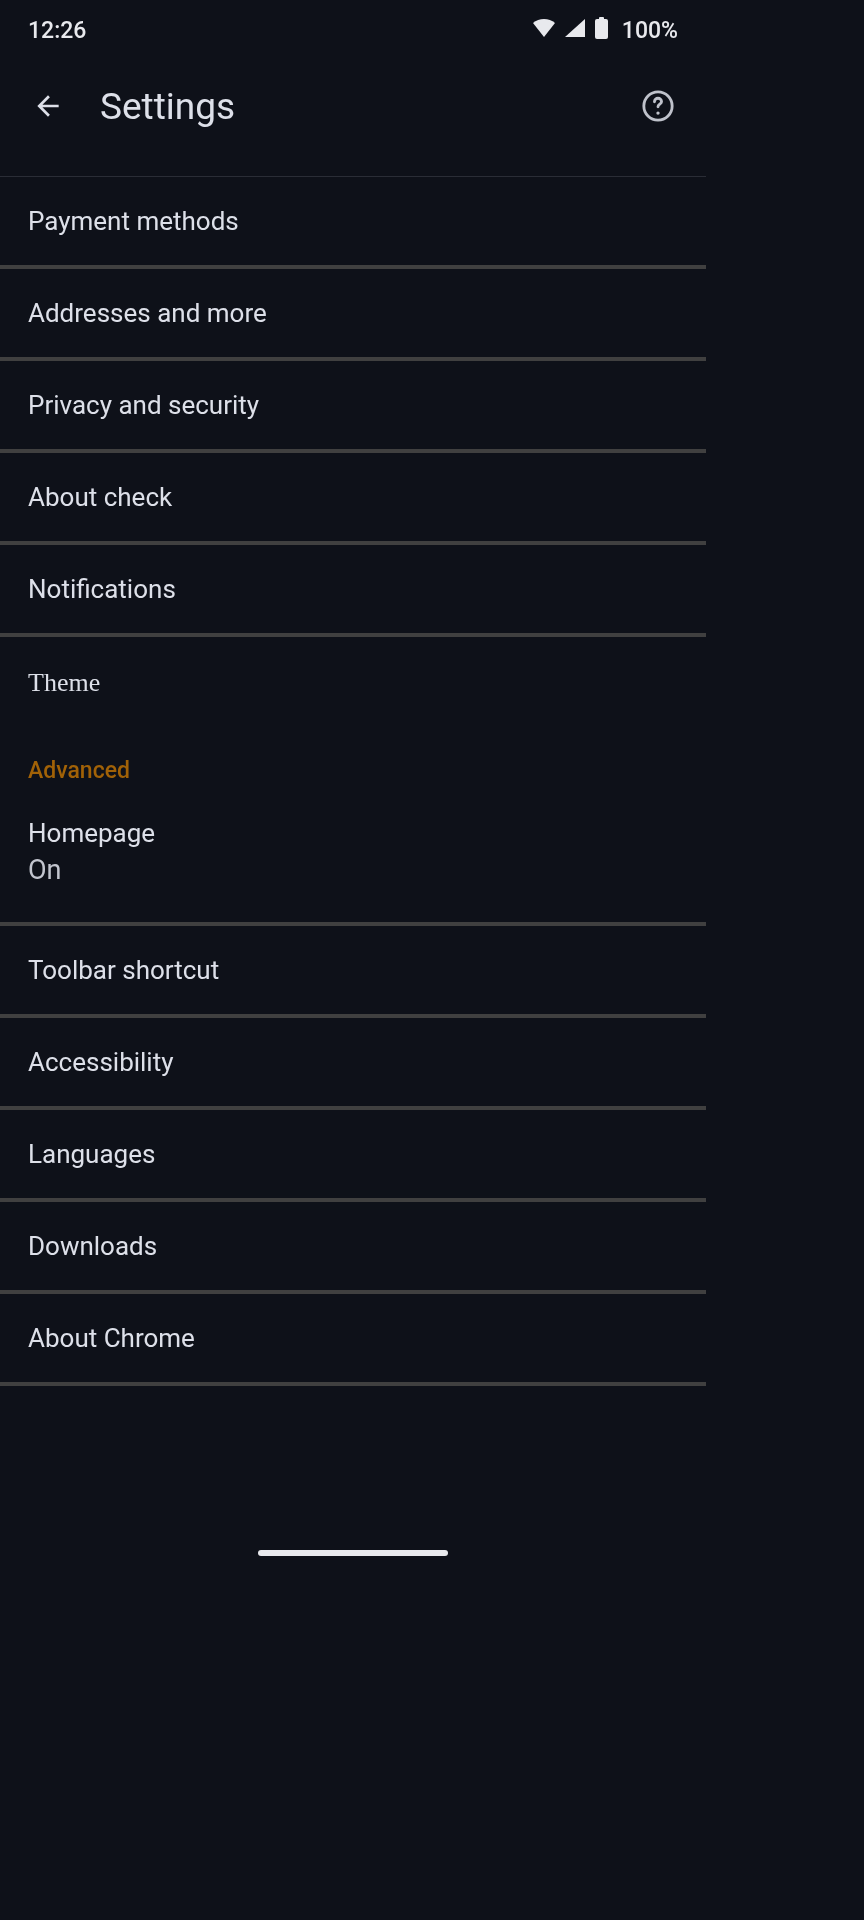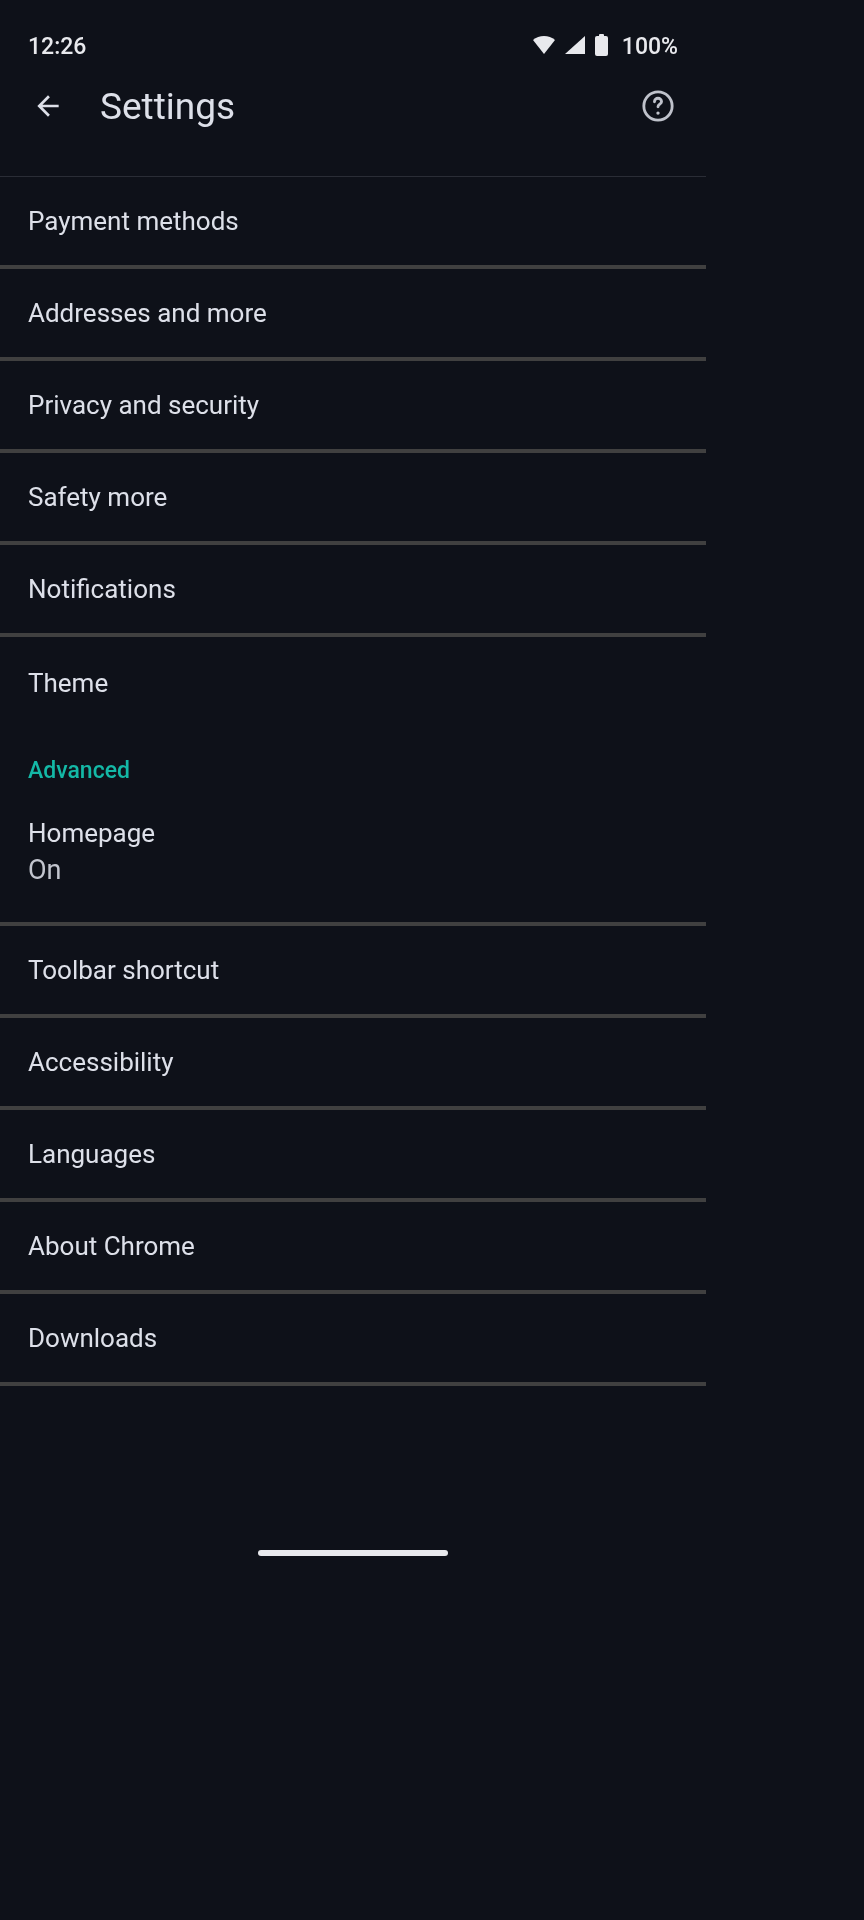--- a/index.html
+++ b/index.html
@@ -12,21 +12,21 @@
       height: 1568px;
       background: #0e1119;
       font-family: -apple-system, BlinkMacSystemFont, 'Segoe UI', Roboto, sans-serif;
       color: #dde0e9;
       overflow: hidden;
       position: relative;
     }
     .status-bar {
       display: flex;
       justify-content: space-between;
-      align-items: flex-end;
+      align-items: center;
       height: 60px;
       padding: 0 28px;
     }
     .status-time {
       font-size: 23px;
       font-weight: 500;
       color: #e8e9ed;
     }
     .status-right {
       display: flex;
@@ -86,35 +86,36 @@
       padding: 27px 28px;
       border-bottom: 4px solid #404040;
       cursor: pointer;
       display: flex;
       flex-direction: column;
       justify-content: center;
       min-height: 92px;
     }
     .settings-item.no-border {
       border-bottom: none;
+      font-family: Liberation Serif, serif;
     }
     .settings-label {
       font-size: 26px;
       font-weight: 400;
       color: #dde0e9;
     }
     .settings-sublabel {
       font-size: 27px;
       color: #c2c5ce;
       margin-top: 6px;
     }
     .section-header {
       font-size: 23px;
       font-weight: 500;
-      color: #14b8a6;
+      color: #a16207;
       padding: 28px 28px 14px 28px;
     }
     .highlighted {
       outline: 5px solid #e60000;
       outline-offset: -3px;
     }
     .nav-bar {
       position: absolute;
       bottom: 12px;
       left: 50%;
@@ -174,21 +175,21 @@
   <div class="settings-item">
     <div class="settings-label">Payment methods</div>
   </div>
   <div class="settings-item">
     <div class="settings-label">Addresses and more</div>
   </div>
   <div class="settings-item">
     <div class="settings-label">Privacy and security</div>
   </div>
   <div class="settings-item">
-    <div class="settings-label">Safety more</div>
+    <div class="settings-label">About check</div>
   </div>
   <div class="settings-item">
     <div class="settings-label">Notifications</div>
   </div>
   <div class="settings-item no-border">
     <div class="settings-label">Theme</div>
   </div>
 
   <div class="section-header">Advanced</div>
 
@@ -199,20 +200,20 @@
   <div class="settings-item">
     <div class="settings-label">Toolbar shortcut</div>
   </div>
   <div class="settings-item">
     <div class="settings-label">Accessibility</div>
   </div>
   <div class="settings-item">
     <div class="settings-label">Languages</div>
   </div>
   <div class="settings-item">
+    <div class="settings-label">Downloads</div>
+  </div>
+  <div class="settings-item">
     <div class="settings-label">About Chrome</div>
   </div>
-  <div class="settings-item">
-    <div class="settings-label">Downloads</div>
-  </div>
 </div>
 
 <div class="nav-bar"></div>
 
 </body></html>

